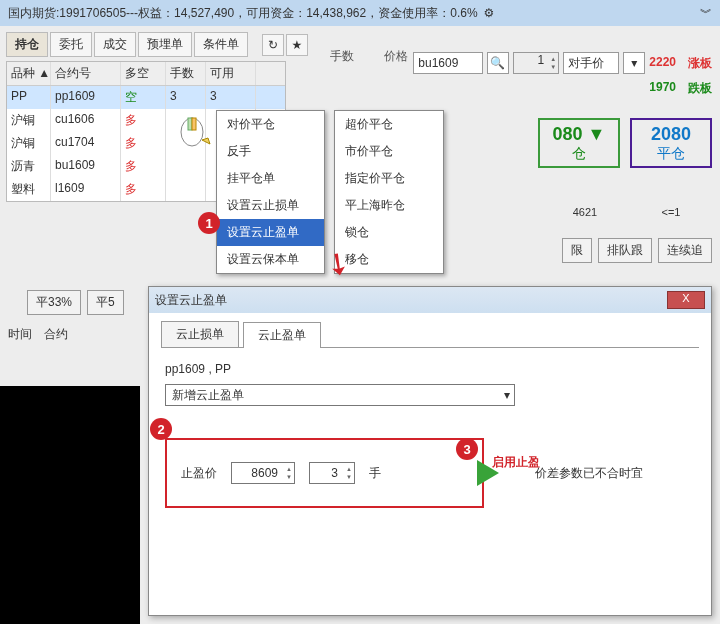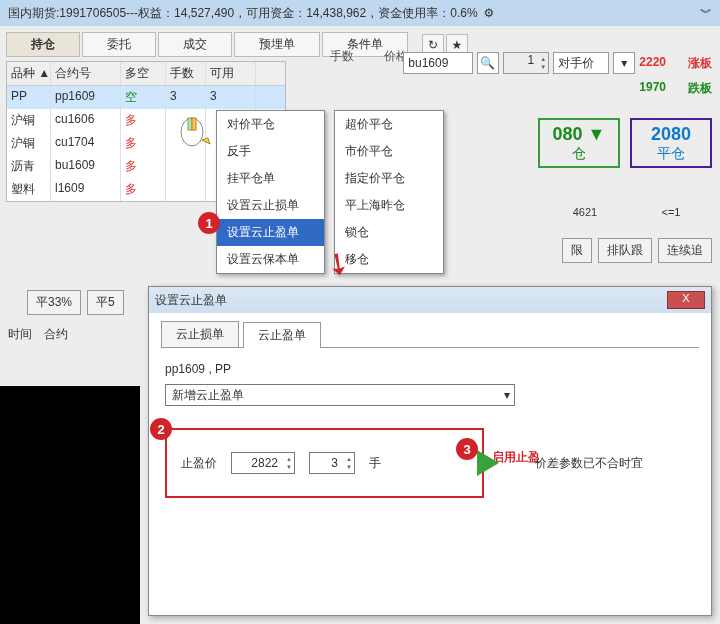--- a/index.html
+++ b/index.html
@@ -2,31 +2,31 @@
 <html><head>
 <meta charset="utf-8">
 <style>
   * { box-sizing: border-box; font-family: "Microsoft YaHei", Arial, sans-serif; }
   body { margin:0; width:720px; height:624px; background:#ededed; font-size:12px; color:#333; position:relative; overflow:hidden; }
   .titlebar { background:#bfd7ef; height:26px; line-height:26px; padding:0 8px; display:flex; align-items:center; }
   .titlebar span { white-space:nowrap; }
   .gear { margin-left:6px; }
   .chev { margin-left:auto; }
   .toolbar { display:flex; gap:2px; padding:6px 6px 0 6px; background:#ededed; align-items:center; }
-  .tab { border:1px solid #bbb; background:#f6f6f6; padding:3px 24px; }
+  .tab { border:1px solid #bbb; background:#f6f6f6; padding:3px 8px; }
   .tab.active { background:#e9e4d8; font-weight:bold; }
   .tool { border:1px solid #bbb; background:#f6f6f6; width:22px; height:22px; display:flex; align-items:center; justify-content:center; }
   .pricearea { display:flex; position:absolute; right:8px; top:52px; flex-direction:column; align-items:flex-end; gap:6px; }
   .searchrow { display:flex; align-items:center; gap:4px; }
   .sbox { border:1px solid #999; background:#fff; width:70px; height:22px; padding:0 4px; display:flex; align-items:center; }
   .sbtn { border:1px solid #999; background:#fff; width:22px; height:22px; display:flex; align-items:center; justify-content:center; }
   .spin { border:1px solid #999; width:46px; height:22px; text-align:right; padding-right:14px; position:relative; }
   .spin::after { content:"▲\A▼"; white-space:pre; font-size:6px; position:absolute; right:2px; top:2px; line-height:8px; color:#666; }
   .lbl { color:#555; }
-  .limits { color:#d33; font-weight:bold; display:flex; gap:22px; }
+  .limits { color:#d33; font-weight:bold; display:flex; gap:12px; }
   .limits.down { color:#1a8a1a; }
   .table { background:#fff; border:1px solid #bbb; margin:4px 6px; width:280px; }
   .th,.tr { display:flex; }
   .th>div,.tr>div { padding:3px 4px; border-right:1px solid #ddd; overflow:hidden; white-space:nowrap; }
   .th { background:#eee; border-bottom:1px solid #ccc; }
   .c0{width:44px}.c1{width:70px}.c2{width:45px}.c3{width:40px}.c4{width:50px}
   .sel { background:#cfe6ff; }
   .red { color:#d33; }
   .menu { position:absolute; background:#fff; border:1px solid #888; box-shadow:2px 2px 4px rgba(0,0,0,.3); }
   .menu .mi { padding:5px 22px 5px 10px; white-space:nowrap; }
@@ -38,21 +38,21 @@
   .bigbtn .big { font-size:18px; font-weight:bold; }
   .dlg { position:absolute; left:148px; top:286px; width:564px; height:330px; background:#fff; border:1px solid #888; box-shadow:2px 2px 6px rgba(0,0,0,.3); }
   .dlg .head { background:linear-gradient(#dce7f3,#cddff0); height:26px; display:flex; align-items:center; padding:0 6px; }
   .close { margin-left:auto; background:#c75050; color:#fff; width:38px; height:18px; font-size:11px; text-align:center; border:1px solid #833; }
   .dlgtabs { display:flex; border-bottom:1px solid #999; margin:8px 12px 0 12px; }
   .dtab { border:1px solid #999; border-bottom:none; padding:4px 14px; background:#f4f4f4; margin-right:4px; }
   .dtab.active { background:#fff; position:relative; top:1px; }
   .dlgbody { padding:10px 16px; }
   .combo { border:1px solid #777; width:350px; height:22px; display:flex; align-items:center; padding:0 6px; background:#fff; position:relative; }
   .combo::after { content:"▾"; position:absolute; right:4px; }
-  .redbox { border:2px solid #d2232a; padding:12px 14px; margin-top:12px; display:flex; gap:14px; align-items:center; width:319px; height:70px; }
+  .redbox { border:2px solid #d2232a; padding:12px 14px; margin-top:22px; display:flex; gap:14px; align-items:center; width:319px; height:70px; }
   .ninput { border:1px solid #777; width:64px; height:22px; position:relative; }
   .ninput span { position:absolute; right:16px; top:3px; }
   .ninput::after { content:"▲\A▼"; white-space:pre; font-size:6px; position:absolute; right:2px; top:2px; line-height:8px; color:#666; }
   .play { width:0;height:0;border-left:22px solid #39a339;border-top:13px solid transparent;border-bottom:13px solid transparent; margin-left:6px;}
   .notes { font-size:12px; color:#444; margin-top:14px; line-height:2; }
   .arrow-ann { position:absolute; left:326px; top:246px; color:#d2232a; font-size:30px; transform:rotate(35deg); }
   .below { position:absolute; left:8px; top:326px; display:flex; gap:12px; }
   .black { position:absolute; left:0; top:386px; width:140px; height:238px; background:#000; }
   .cursor { position:absolute; left:180px; top:114px; width:34px; height:36px; }
   .boxes { position:absolute; right:8px; top:118px; display:flex; gap:10px; }
@@ -228,21 +228,21 @@
   <div class="dlgbody">
     <div style="margin:4px 0 8px 0">pp1609 , PP</div>
     <div class="combo">
         <span>新增云止盈单</span>
       </div>
 
     <div style="display:flex;align-items:center;margin-top:10px">
       <div class="redbox">
         <span>止盈价</span>
         <div class="ninput">
-            <span>2822</span>
+            <span>8609</span>
           </div>
         <div class="ninput" style="width:46px">
             <span>3</span>
           </div>
         <span>手</span>
       </div>
       <div style="margin-left:8px;color:#d2232a;font-weight:bold">启用止盈</div>
     </div>
     <div style="display:flex;align-items:center;margin-top:-48px;margin-left:306px">
       <div class="play"></div>

